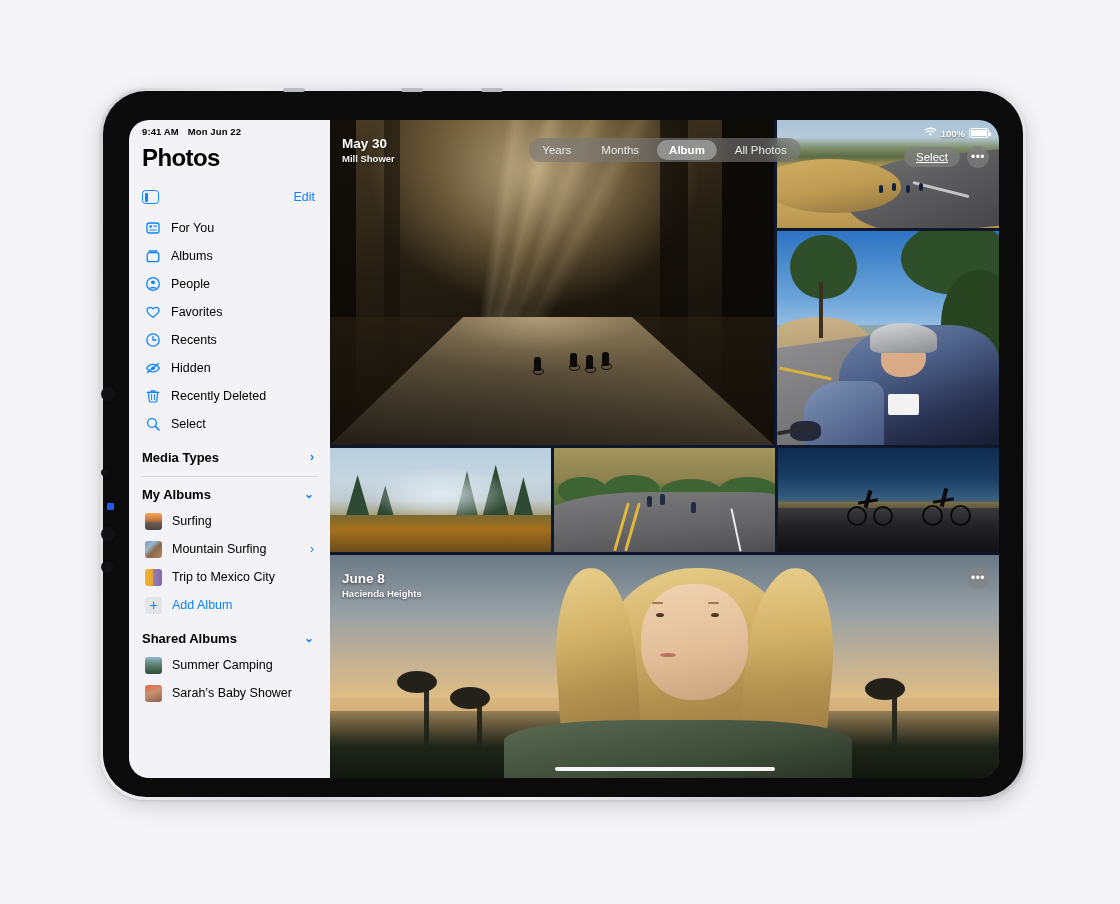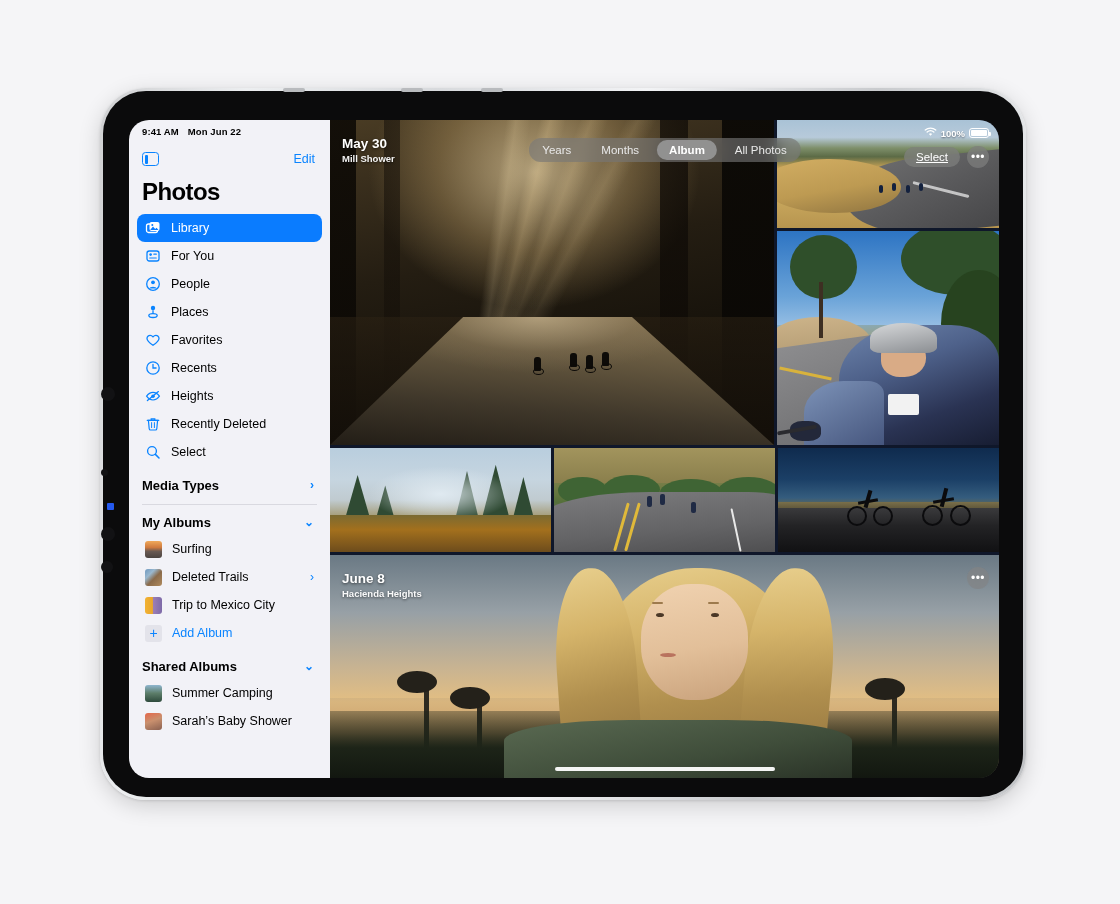--- a/index.html
+++ b/index.html
@@ -352,75 +352,63 @@
 
     <div id="screen">
 
       <div id="sidebar">
 
         <div id="status-bar">
           <span>9:41 AM</span>
           <span>Mon Jun 22</span>
         </div>
 
+        <div id="photos-title">Photos</div>
+
         <div id="sidebar-topbar">
           <div class="sidebar-toggle-icon"></div>
           <div id="edit-button">Edit</div>
         </div>
 
-        <div id="photos-title">Photos</div>
-
         <div class="nav-list">
 
-          <div class="nav-item selected">
-            <span class="ico">
-                <svg viewBox="0 0 16 16">
-                  <rect x="1.5" y="4" width="11" height="8.5" rx="2" fill="none" stroke="#fff" stroke-width="1.3"></rect>
-                  <rect x="4.5" y="2" width="10" height="9" rx="2" fill="#fff"></rect>
-                  <circle cx="7.3" cy="5" r="1" fill="#0a7cff"></circle>
-                  <path d="M5.2 10 L8 6.6 L10.2 9 L11.5 7.8 L13.5 10 Z" fill="#0a7cff"></path>
-                </svg>
-              </span>
-            <span>Library</span>
-          </div>
 
           <div class="nav-item">
             <span class="ico">
                 <svg viewBox="0 0 16 16">
                   <rect x="2" y="3" width="12" height="10" rx="2.2" fill="none" stroke="#0a84ff" stroke-width="1.3"></rect>
                   <circle cx="5.6" cy="6.6" r="1.3" fill="#0a84ff"></circle>
                   <rect x="8.3" y="5.6" width="3.6" height="1.1" rx=".5" fill="#0a84ff"></rect>
                   <rect x="4.2" y="9.4" width="7.6" height="1.1" rx=".5" fill="#0a84ff"></rect>
                 </svg>
               </span>
             <span>For You</span>
           </div>
 
+          <div class="nav-item">
+            <span class="ico">
+                <svg viewBox="0 0 16 16">
+                  <rect x="3.3" y="2.2" width="9.4" height="1.5" rx=".7" fill="#0a84ff"></rect>
+                  <rect x="2.2" y="4.6" width="11.6" height="9" rx="2.2" fill="none" stroke="#0a84ff" stroke-width="1.3"></rect>
+                </svg>
+              </span>
+            <span>Albums</span>
+          </div>
 
           <div class="nav-item">
             <span class="ico">
                 <svg viewBox="0 0 16 16">
                   <circle cx="8" cy="8" r="6.3" fill="none" stroke="#0a84ff" stroke-width="1.3"></circle>
                   <circle cx="8" cy="6.3" r="1.9" fill="#0a84ff"></circle>
                   <path d="M3.9 12.6a4.5 3.3 0 0 1 8.2 0z" fill="#0a84ff"></path>
                 </svg>
               </span>
             <span>People</span>
           </div>
 
-          <div class="nav-item">
-            <span class="ico">
-                <svg viewBox="0 0 16 16">
-                  <circle cx="8" cy="4" r="2.2" fill="#0a84ff"></circle>
-                  <path d="M8 6.2 V10" stroke="#0a84ff" stroke-width="1.3"></path>
-                  <ellipse cx="8" cy="11.6" rx="4.2" ry="1.9" fill="none" stroke="#0a84ff" stroke-width="1.3"></ellipse>
-                </svg>
-              </span>
-            <span>Places</span>
-          </div>
 
           <div class="nav-item">
             <span class="ico">
                 <svg viewBox="0 0 16 16">
                   <path d="M8 13.2C4.2 10.6 2 8.7 2 6.4 2 4.6 3.4 3.3 5.1 3.3c1.1 0 2.1.5 2.9 1.5.8-1 1.8-1.5 2.9-1.5C12.6 3.3 14 4.6 14 6.4c0 2.3-2.2 4.2-6 6.8z" fill="none" stroke="#0a84ff" stroke-width="1.3"></path>
                 </svg>
               </span>
             <span>Favorites</span>
           </div>
 
@@ -435,21 +423,21 @@
           </div>
 
           <div class="nav-item">
             <span class="ico">
                 <svg viewBox="0 0 16 16">
                   <path d="M1.6 8.2s2.6-3.8 6.4-3.8 6.4 3.8 6.4 3.8-2.6 3.8-6.4 3.8S1.6 8.2 1.6 8.2z" fill="none" stroke="#0a84ff" stroke-width="1.2"></path>
                   <circle cx="8" cy="8.2" r="1.8" fill="#0a84ff"></circle>
                   <path d="M2.4 12.6 13.4 3.6" stroke="#0a84ff" stroke-width="1.3" stroke-linecap="round"></path>
                 </svg>
               </span>
-            <span>Heights</span>
+            <span>Hidden</span>
           </div>
 
           <div class="nav-item">
             <span class="ico">
                 <svg viewBox="0 0 16 16">
                   <path d="M3.4 4.3h9.2l-.8 8.4a1.4 1.4 0 0 1-1.4 1.3H5.6a1.4 1.4 0 0 1-1.4-1.3z" fill="none" stroke="#0a84ff" stroke-width="1.2"></path>
                   <path d="M2.2 4.3h11.6M6.2 4.3V2.9h3.6v1.4" stroke="#0a84ff" stroke-width="1.2" fill="none" stroke-linecap="round"></path>
                   <path d="M6.6 6.6v5M9.4 6.6v5" stroke="#0a84ff" stroke-width="1" stroke-linecap="round"></path>
                 </svg>
               </span>
@@ -477,21 +465,21 @@
           <span>My Albums</span>
           <span class="chev">⌄</span>
         </div>
 
         <div class="album-item">
           <span class="thumb tb-surf"></span>
           <span class="grow">Surfing</span>
         </div>
         <div class="album-item">
           <span class="thumb tb-mtn"></span>
-          <span class="grow">Deleted Trails</span>
+          <span class="grow">Mountain Surfing</span>
           <span class="chev">›</span>
         </div>
         <div class="album-item">
           <span class="thumb tb-mex"></span>
           <span class="grow">Trip to Mexico City</span>
         </div>
         <div class="album-item">
           <span class="add-thumb">+</span>
           <span class="grow add-album">Add Album</span>
         </div>

